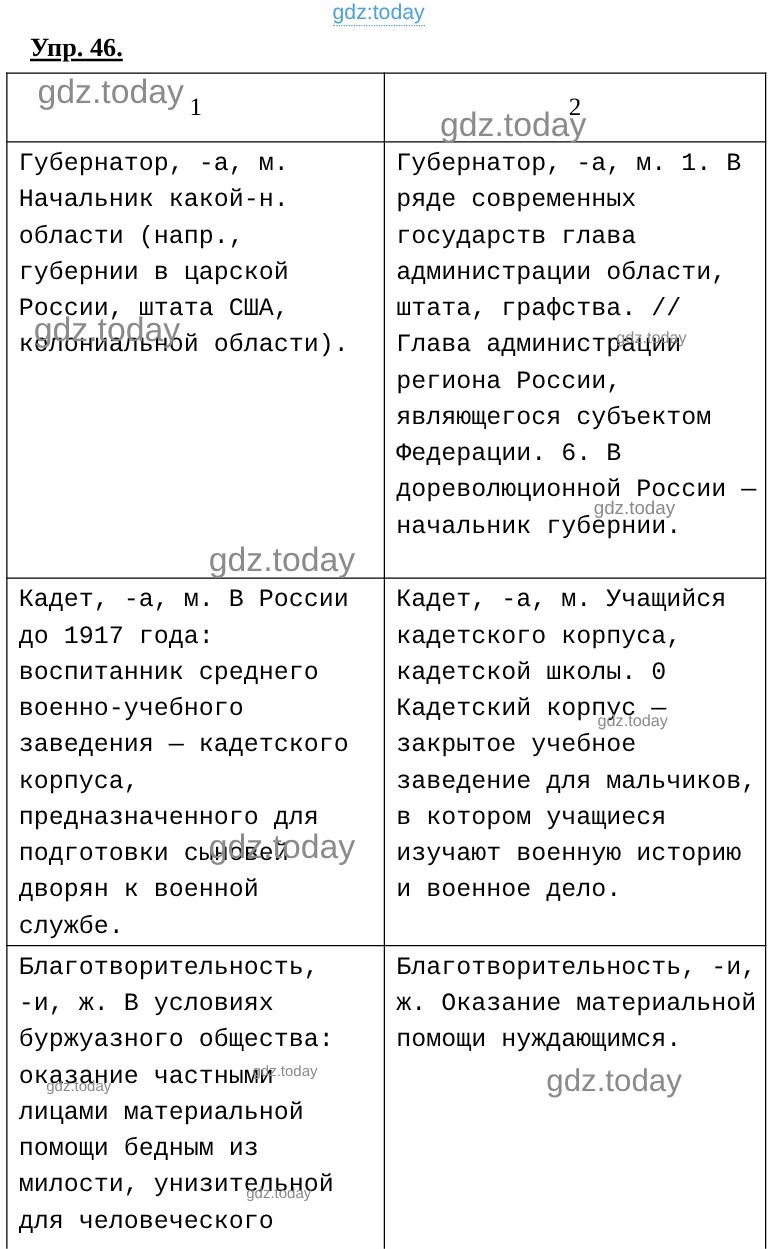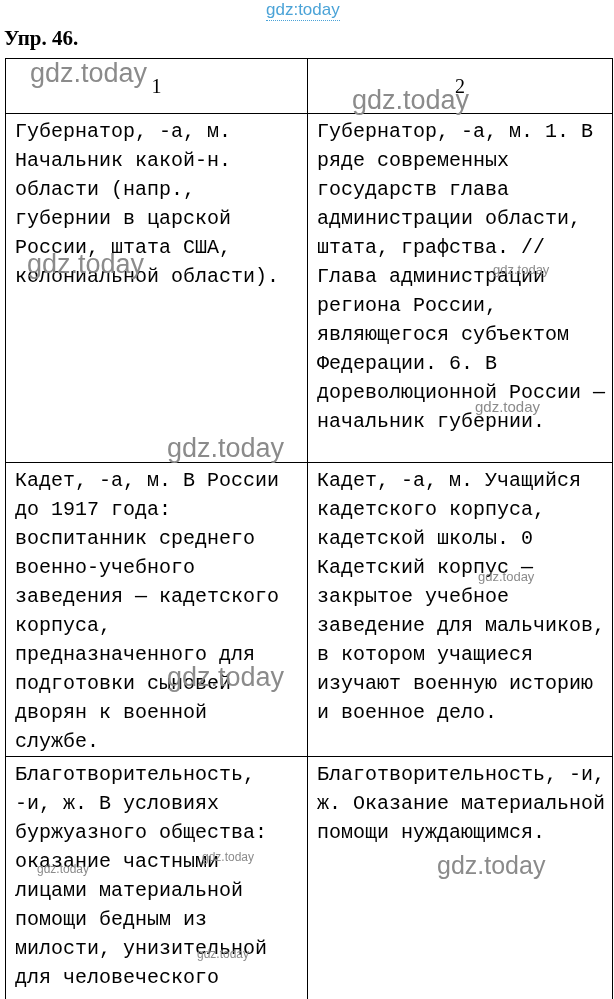--- a/index.html
+++ b/index.html
@@ -6,25 +6,26 @@
   body { background: #ffffff; font-family: "Liberation Serif", "DejaVu Serif", serif; }
   .page {
     position: relative;
     width: 614px;
     height: 999px;
     background: #ffffff;
     overflow: hidden;
   }
   .title {
     position: absolute;
-    left: 4px;
+    left: 24px;
     top: 26px;
     font-size: 21px;
     font-weight: bold;
     color: #000000;
+    text-decoration: underline;
   }
   table.defs {
     position: absolute;
     left: 5px;
     top: 58px;
     width: 608px;
     border-collapse: collapse;
     table-layout: fixed;
   }
   table.defs th, table.defs td {

